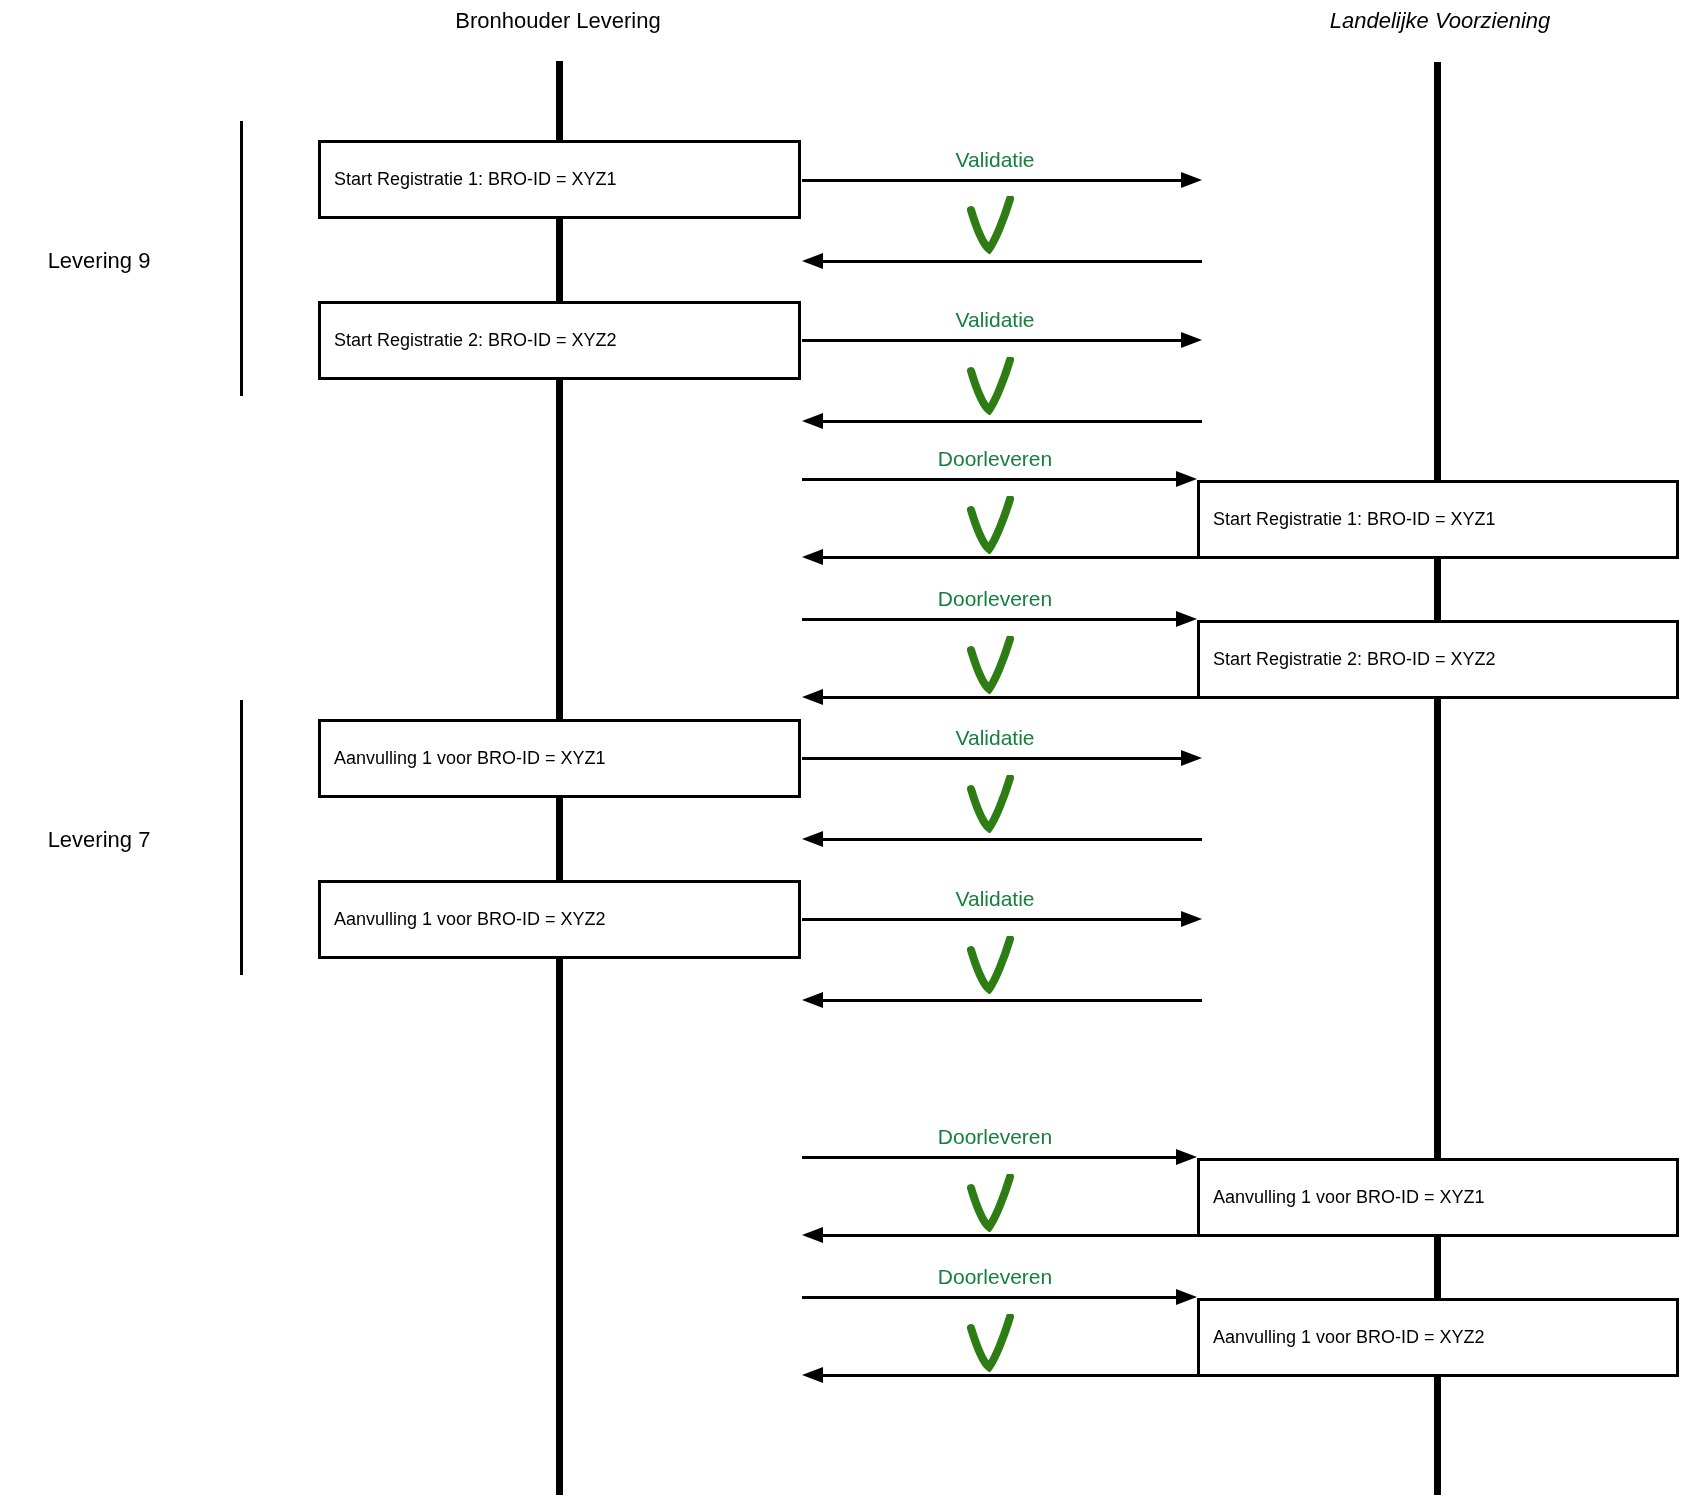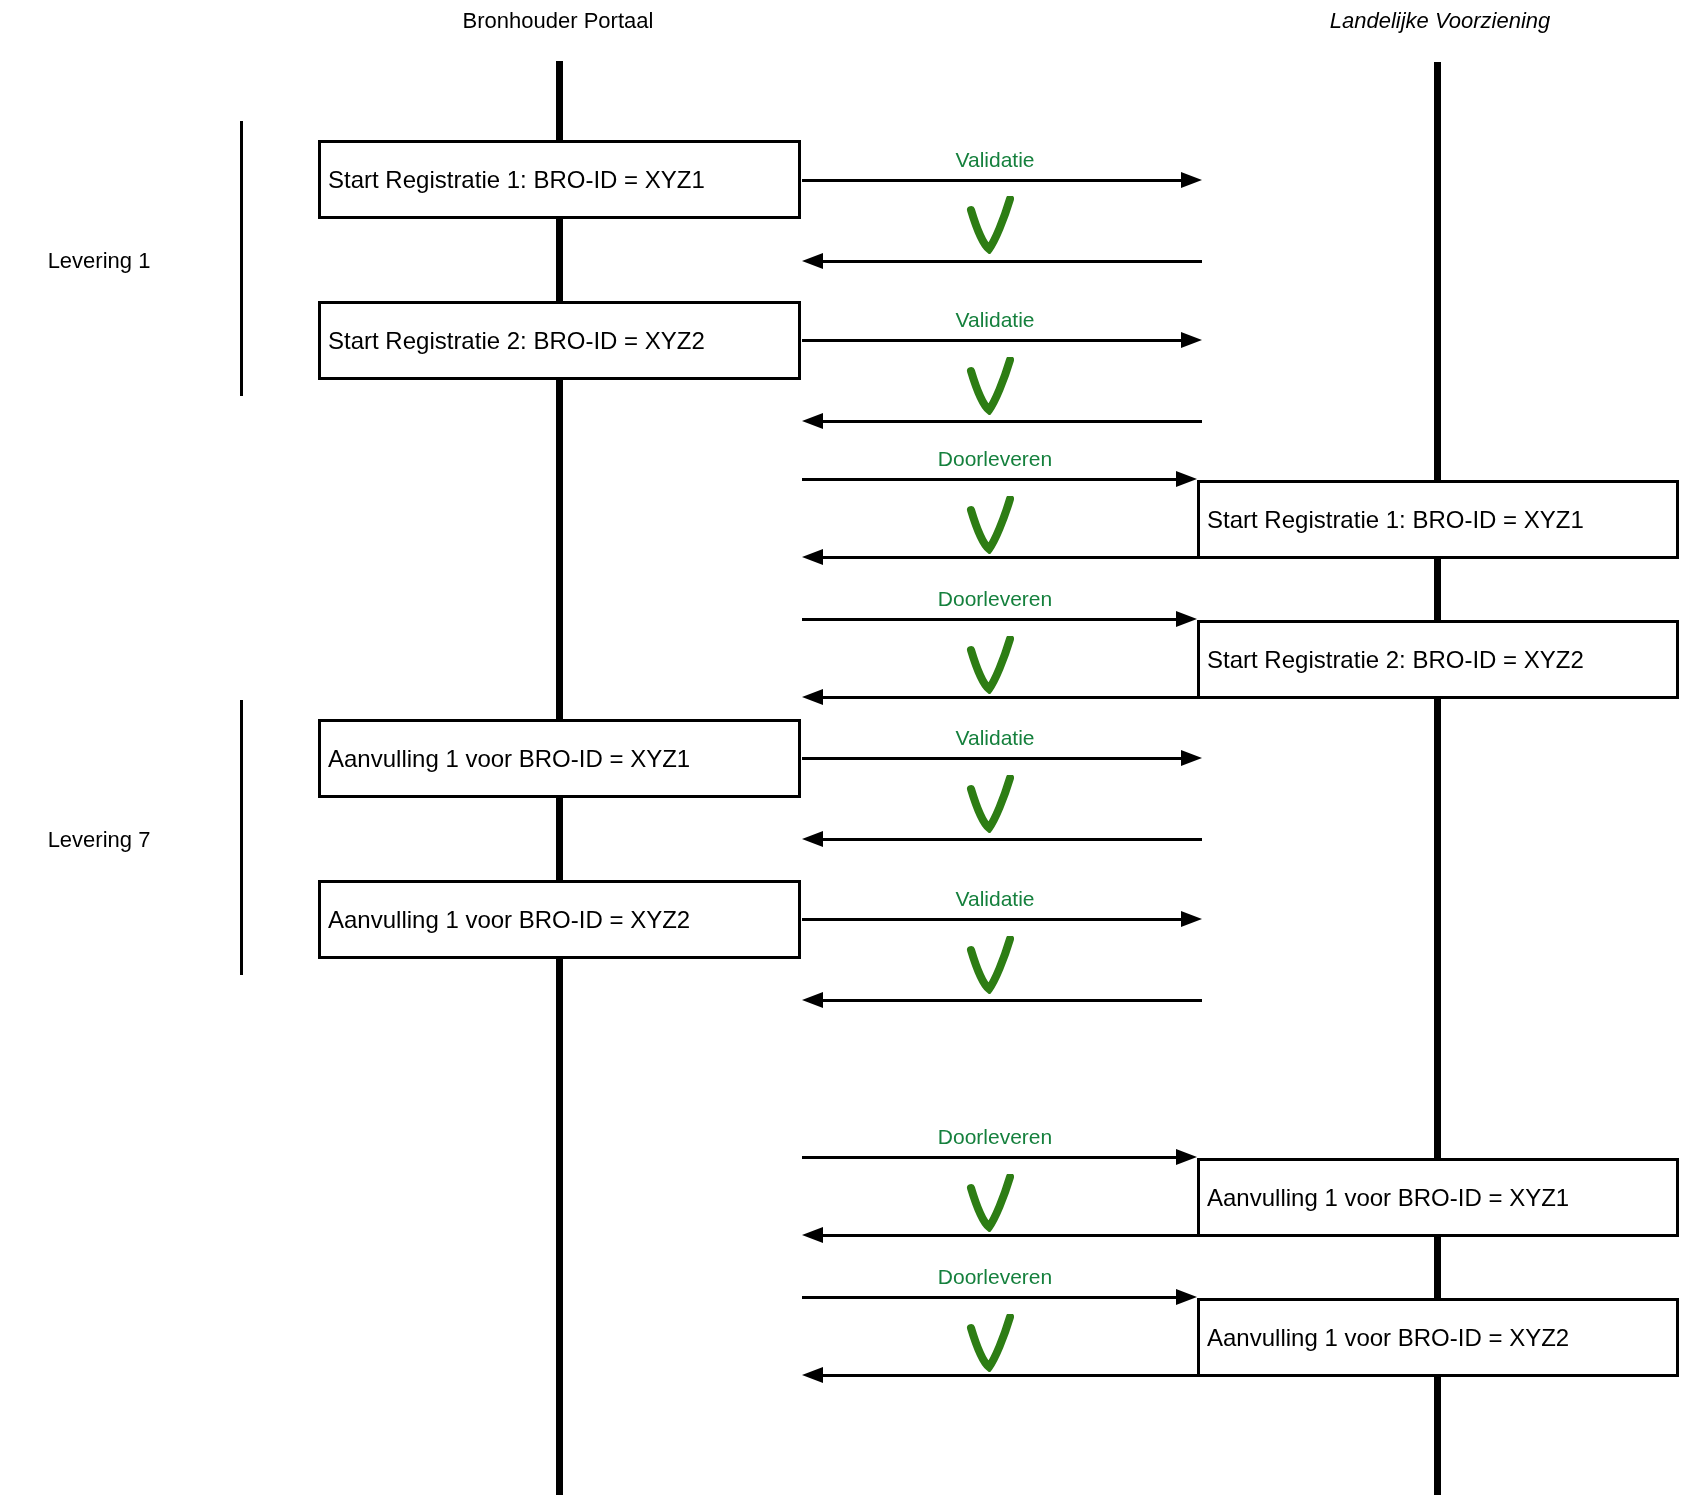--- a/index.html
+++ b/index.html
@@ -42,25 +42,25 @@
     font-size: 22px;
     color: #000;
     z-index: 4;
   }
   .msgbox {
     position: absolute;
     box-sizing: border-box;
     border: 3px solid #000;
     background: #ffffff;
     z-index: 2;
-    font-size: 24px;
+    font-size: 18px;
     color: #000;
     display: flex;
     align-items: center;
-    padding-left: 7px;
+    padding-left: 13px;
     width: 483px;
     height: 79px;
   }
   .leftbox  { left: 318px; }
   .rightbox { left: 1197px; width: 482px; }
   .arrow {
     position: absolute;
     height: 3px;
     background: #000;
     z-index: 3;
@@ -101,28 +101,28 @@
     height: 58px;
     z-index: 3;
   }
   .check svg { display: block; width: 48px; height: 58px; }
 </style>
 </head>
 <body>
 
 <div id="stage">
 
-  <div class="actor-label" style="left:398px; top:8px;">Bronhouder Portaal</div>
+  <div class="actor-label" style="left:398px; top:8px;">Bronhouder Levering</div>
   <div class="actor-label" style="left:1280px; top:8px;font-style:italic;">Landelijke Voorziening</div>
 
   <div class="lifeline" style="left:556px; top:61px; height:1434px;"></div>
   <div class="lifeline" style="left:1434px; top:62px; height:1433px;"></div>
 
   <div class="bracket" style="left:240px; top:121px; height:275px;"></div>
-  <div class="group-label" style="left:14px; top:248px;">Levering 1</div>
+  <div class="group-label" style="left:14px; top:248px;">Levering 9</div>
 
   <div class="bracket" style="left:240px; top:700px; height:275px;"></div>
   <div class="group-label" style="left:14px; top:827px;">Levering 7</div>
 
   <div class="msgbox leftbox" style="top:140px;">
     <span>Start Registratie 1: BRO-ID = XYZ1</span>
   </div>
   <div class="msgbox leftbox" style="top:301px;">
     <span>Start Registratie 2: BRO-ID = XYZ2</span>
   </div>

